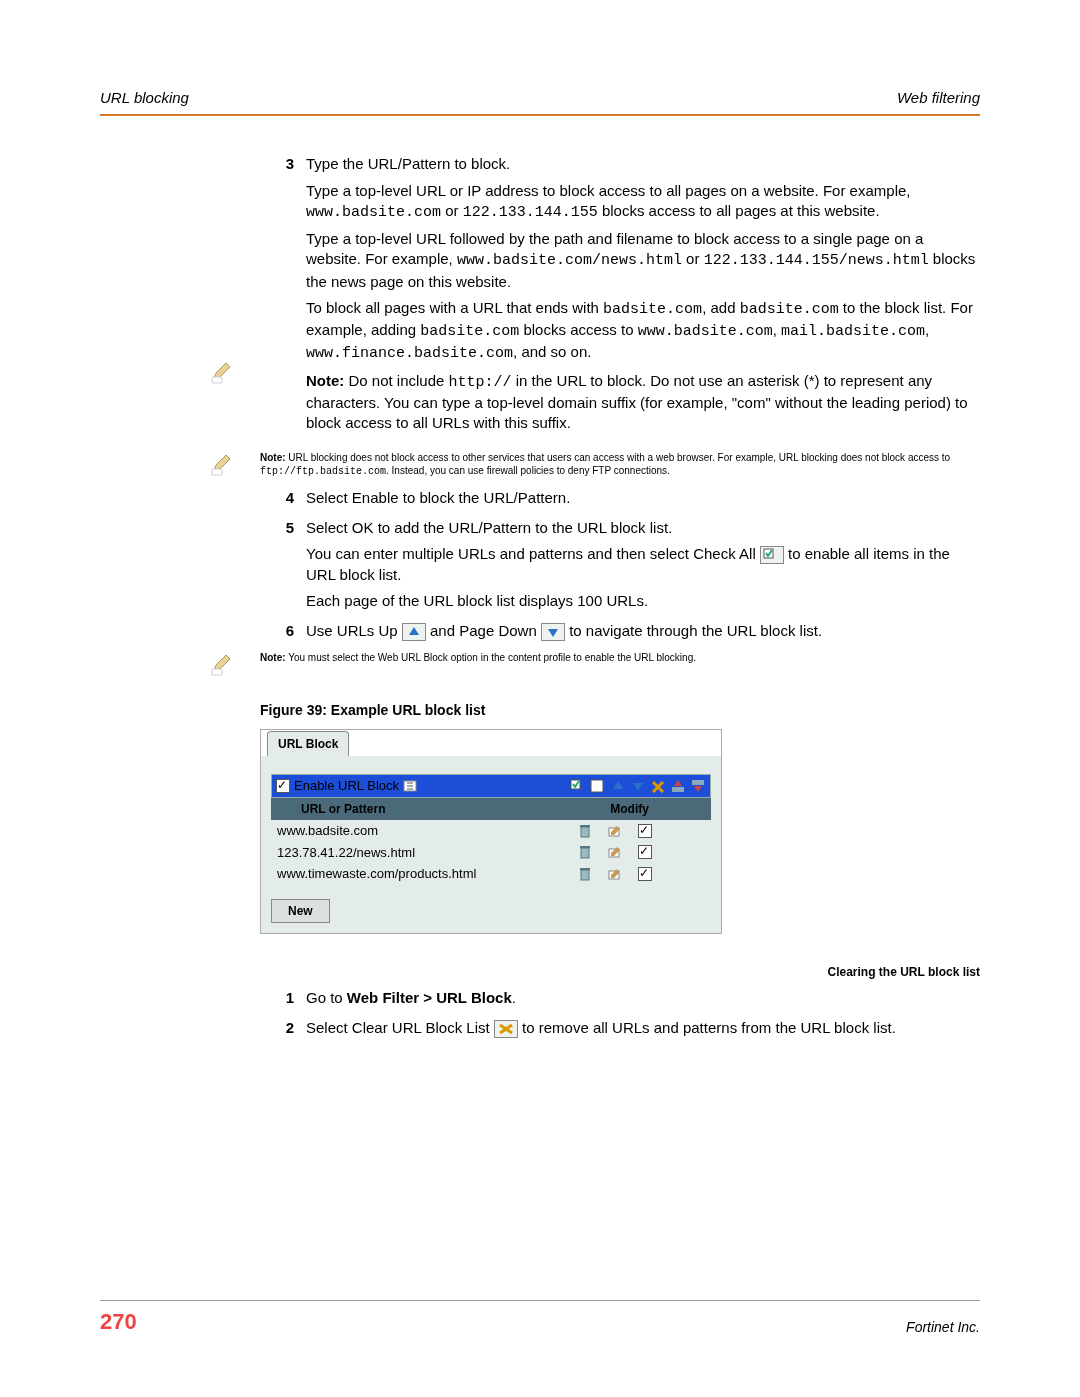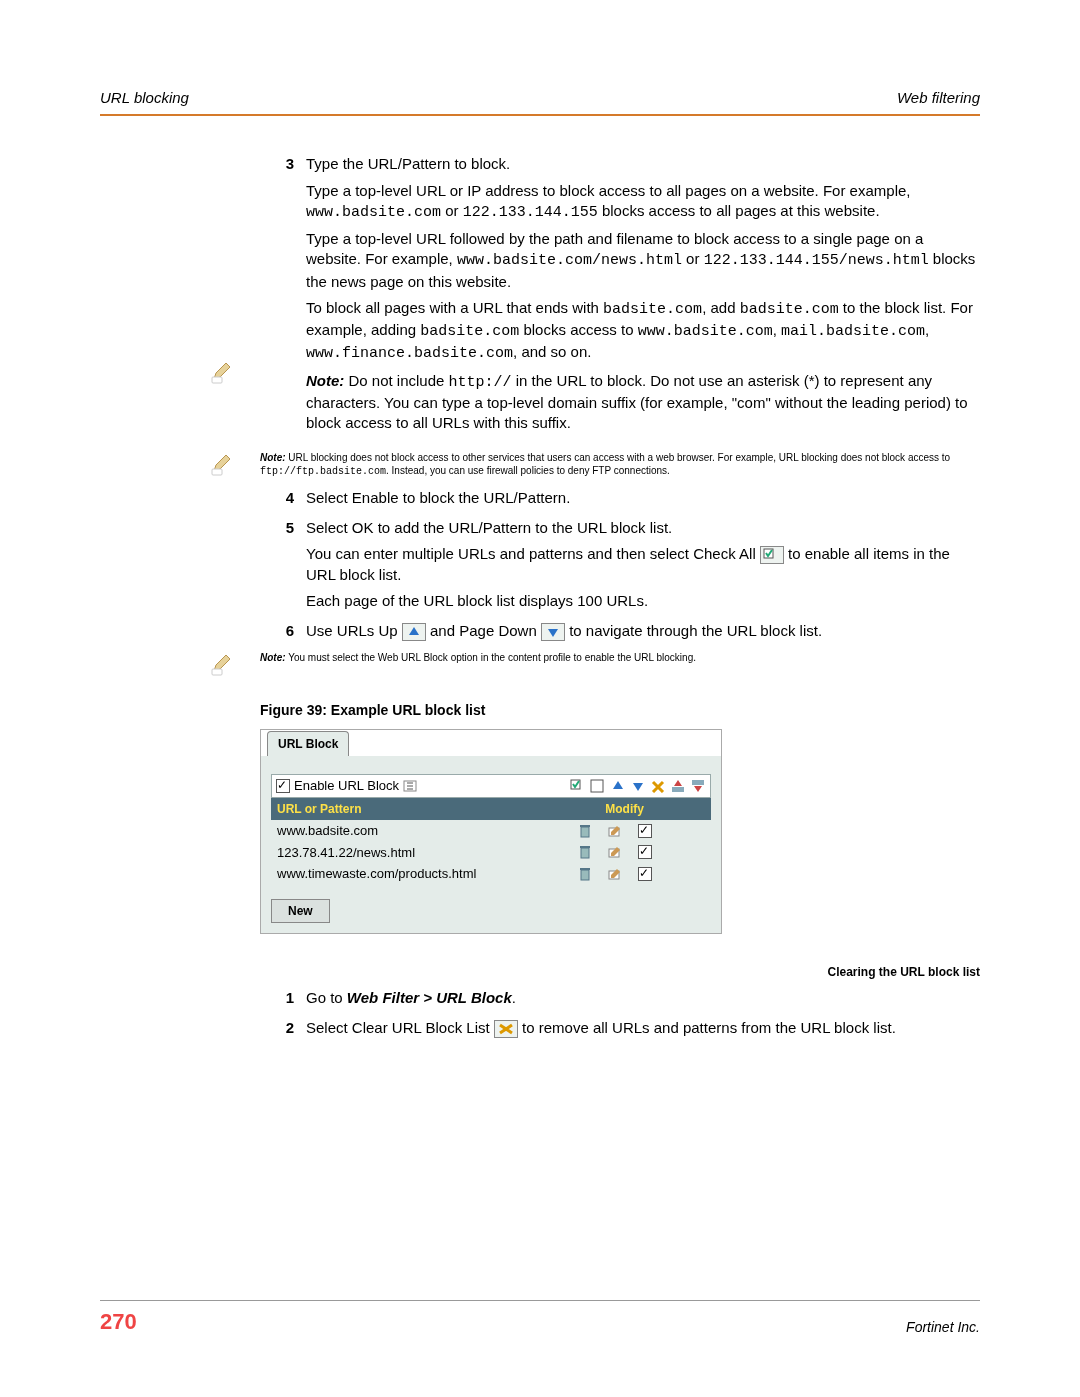--- a/index.html
+++ b/index.html
@@ -77,35 +77,36 @@
     font-size: 12px;
   }
   .ui-panel {
     padding: 18px 10px 10px 10px;
   }
   .ui-toolbar {
     display: flex;
     align-items: center;
     justify-content: space-between;
     padding: 2px 4px;
-    background: #ffffff;
+    background: #1d4ed8;
     border: 1px solid #9aa;
   }
   .ui-tb-left { display: flex; align-items: center; gap: 4px; }
   .ui-tb-right { display: flex; align-items: center; gap: 4px; }
   .smicon {
     width: 16px; height: 14px;
     display: inline-block;
   }
   .colhdr {
     display: flex;
     background: #4a6a7a;
-    color: #fde047;
+    color: #000000;
     font-weight: bold;
     font-size: 12px;
+    padding-left: 24px;
   }
   .colhdr .c1 { flex: 0 0 58%; padding: 3px 6px; }
   .colhdr .c2 { flex: 1; text-align: center; padding: 3px 6px; }
   .urow {
     display: flex;
     padding: 2px 6px;
     align-items: center;
   }
   .urow .c1 { flex: 0 0 58%; }
   .urow .c2 { flex: 1; display: flex; justify-content: center; gap: 14px; }
@@ -151,21 +152,21 @@
   .pencil-icon {
     width:26px; height:26px;
   }
   .cb {
     width:12px; height:12px; border:1px solid #555; display:inline-block;
     vertical-align:middle; background:#fff; position:relative;
   }
   .cb.checked::after {
     content:"✓"; position:absolute; left:0; top:-3px; font-size:12px; color:#000;
   }
-  b { font-weight: bold; font-style: italic; }
+  b { font-weight: bold; }
 </style>
 </head>
 <body>
 
 <div class="page">
 
   <div class="hdr">
     <span>URL blocking</span>
     <span>Web filtering</span>
   </div>

